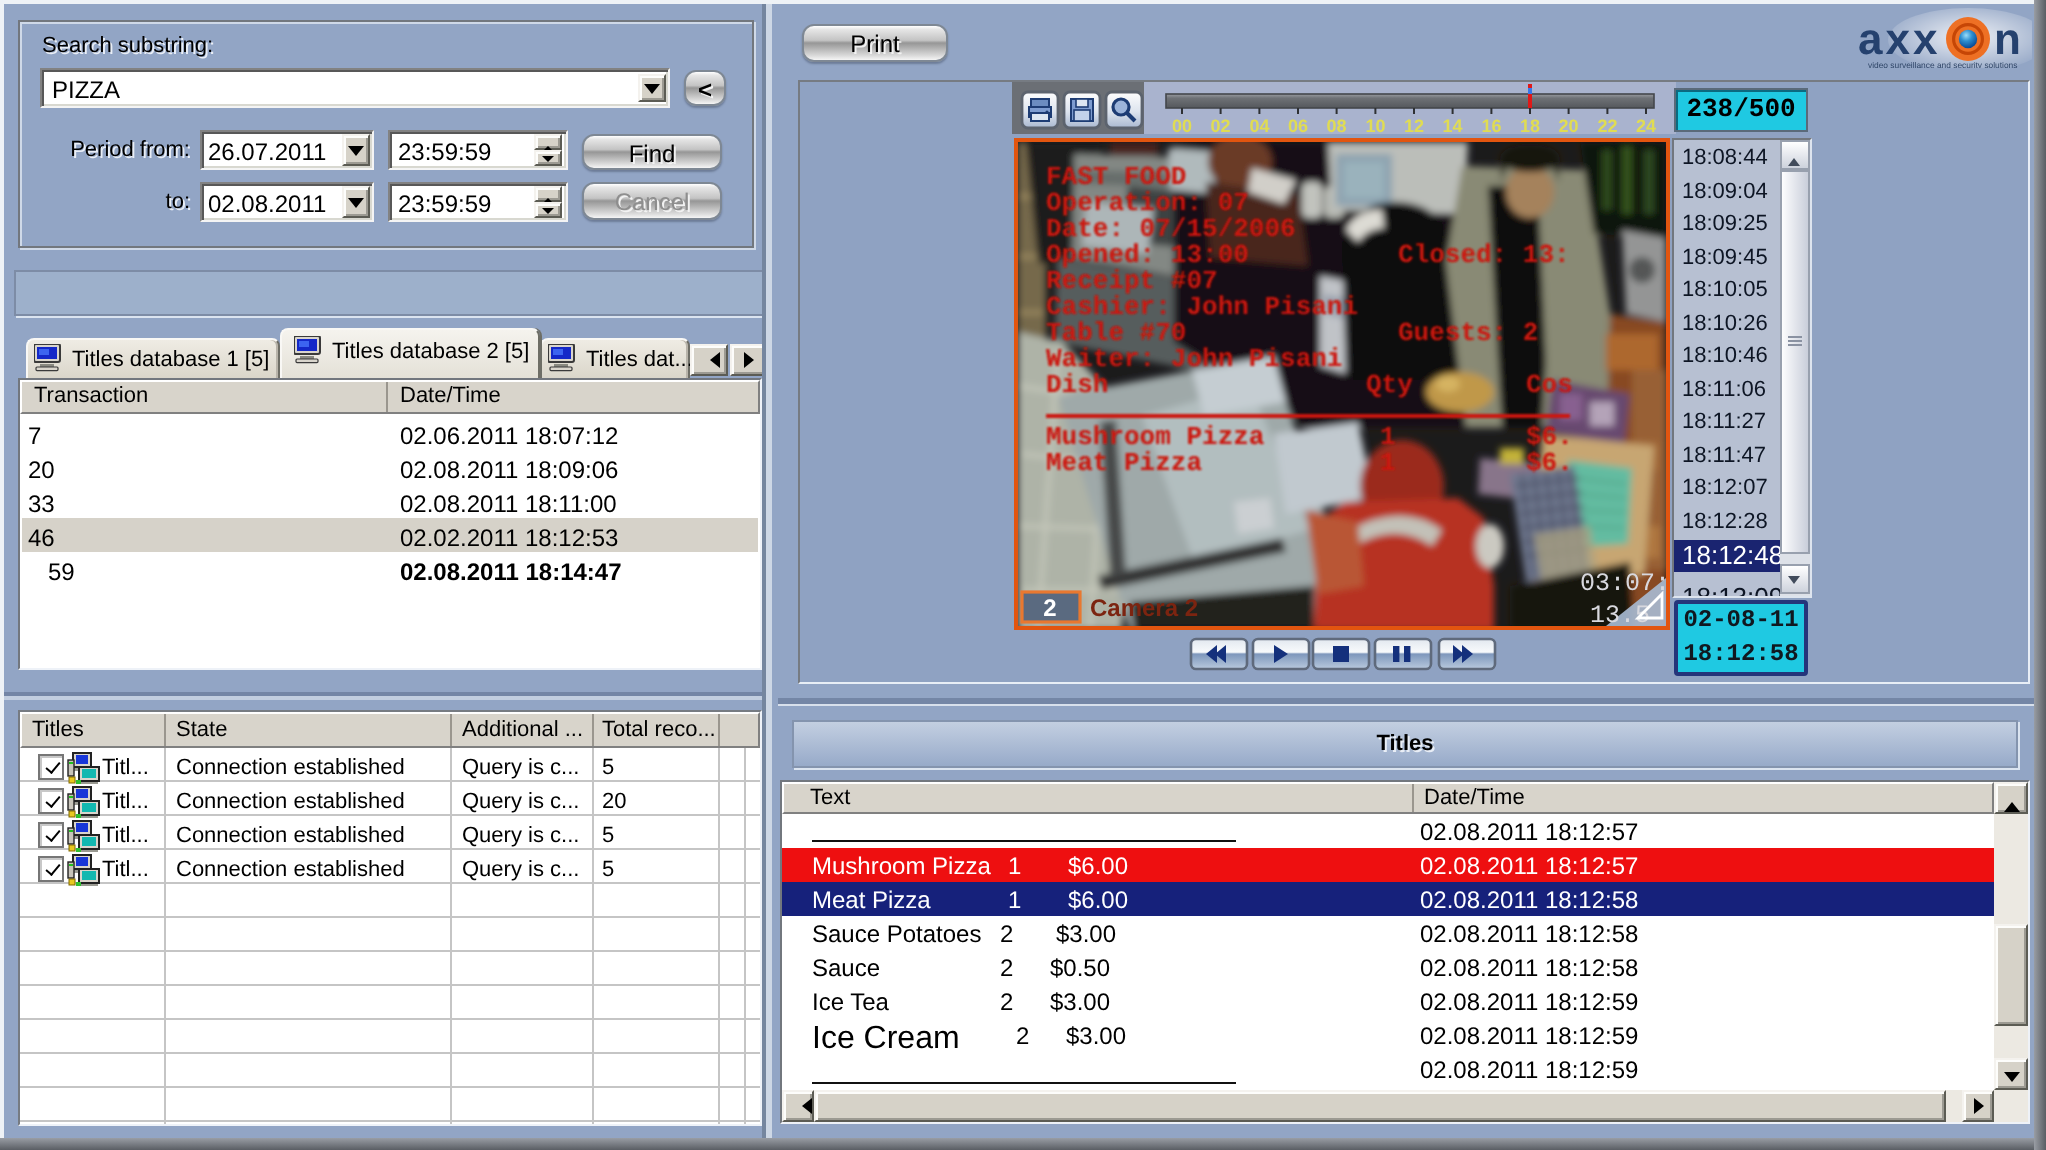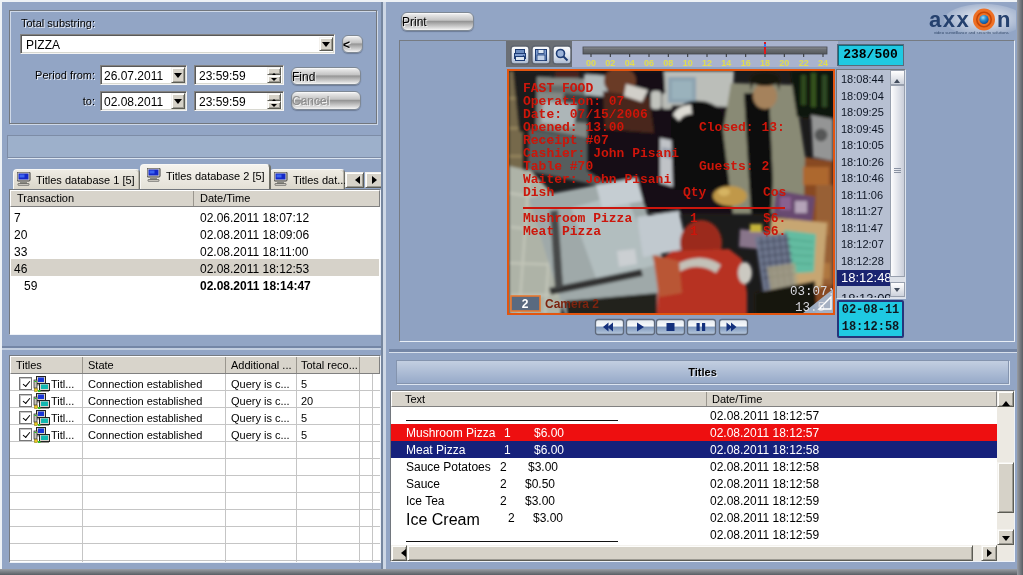--- a/index.html
+++ b/index.html
@@ -12,21 +12,21 @@
 .sunk { background:#fff;
   border:1px solid #828282; border-bottom-color:#f4f4f4; border-right-color:#f4f4f4;
   box-shadow:inset 1px 1px 0 #585858, inset -1px -1px 0 #d8d8d0; }
 
 .b3d { background:#d6d2c8;
   border:1px solid #f4f2ee; border-bottom-color:#5c5c54; border-right-color:#5c5c54;
   box-shadow:inset 1px 1px 0 #fdfdfb, inset -1px -1px 0 #9c9a92; }
 
 .gbtn { border:1px solid #7e8894; border-radius:6px;
   background:linear-gradient(180deg,#ffffff 0%,#e6e6e6 10%,#c4c4c4 42%,#969696 50%,#acacac 62%,#d8d8d8 86%,#f5f5f5 100%);
-  box-shadow:0 1px 1px rgba(40,50,70,.35); text-align:left; }
+  box-shadow:0 1px 1px rgba(40,50,70,.35); text-align:center; }
 .gbtn span { font-size:12px; text-shadow:1px 1px 0 #f2f2f2; }
 
 .tab { background:linear-gradient(180deg,#efece4,#dad6ca);
   border:1px solid #f9f8f5; border-right-color:#6e6e66; border-bottom:none;
   border-radius:4px 4px 0 0; box-shadow:inset -1px 0 0 #b8b4aa; }
 .tab.on { background:linear-gradient(180deg,#f5f3ee,#e4e1d7); box-shadow:1px 0 0 #6e6e66; }
 
 .cbx { width:13px; height:13px; background:#fff; border:1px solid #767676;
   box-shadow:inset 1px 1px 0 #c8c8c8; }
 .cbx:after { content:""; position:absolute; left:2.5px; top:3px; width:6px; height:3px;
@@ -56,21 +56,21 @@
   <rect x="7" y="15" width="9" height="1.2" fill="#9a9a92"></rect>
   <rect x="1.5" y="12.5" width="3" height="3" fill="#e8c820" stroke="#806800" stroke-width="0.5"></rect>
   <rect x="5" y="14" width="2.5" height="2" fill="#30c030"></rect>
 </g>
 </defs>
 </svg>
 
   <div class="abs" style="left:2px;top:2px;width:380px;height:344px;background:#92a5c5;"></div>
 
   <div class="abs" style="left:9px;top:10px;width:368px;height:114px;border:1px solid #72777e;box-shadow:1px 1px 0 #cfd9e8, inset 1px 1px 0 #cfd9e8;"></div>
-  <div class="abs etch" style="left:21px;top:17px;">Total substring:</div>
+  <div class="abs etch" style="left:21px;top:17px;">Search substring:</div>
 
   <div class="abs sunk" style="left:20px;top:34px;width:315px;height:20px;"></div>
   <div class="abs" style="left:26px;top:38px;font-size:12px;">PIZZA</div>
   <div class="abs b3d" style="left:319px;top:37px;width:14px;height:14px;"></div>
   <div class="abs" style="left:322px;top:42px;width:0;height:0;border:4px solid transparent;border-top:5px solid #000;"></div>
 
   <div class="abs gbtn" style="left:342px;top:35px;width:21px;height:18px;"><span style="position:relative;top:2px;font-weight:bold;">&lt;</span></div>
 
   <div class="abs etch" style="left:0;top:69px;width:95px;text-align:right;">Period from:</div>
   <div class="abs etch" style="left:0;top:95px;width:95px;text-align:right;">to:</div>
@@ -130,21 +130,21 @@
   <div class="abs" style="left:17px;top:192px;">Transaction</div>
   <div class="abs" style="left:200px;top:192px;">Date/Time</div>
   <div class="abs" style="left:14px;top:211px;font-size:12px;">7</div>
   <div class="abs" style="left:200px;top:211px;font-size:12px;">02.06.2011 18:07:12</div>
   <div class="abs" style="left:14px;top:228px;font-size:12px;">20</div>
   <div class="abs" style="left:200px;top:228px;font-size:12px;">02.08.2011 18:09:06</div>
   <div class="abs" style="left:14px;top:245px;font-size:12px;">33</div>
   <div class="abs" style="left:200px;top:245px;font-size:12px;">02.08.2011 18:11:00</div>
   <div class="abs" style="left:11px;top:259px;width:368px;height:17px;background:#d6d2c9;"></div>
   <div class="abs" style="left:14px;top:262px;font-size:12px;">46</div>
-  <div class="abs" style="left:200px;top:262px;font-size:12px;">02.08.2011 18:12:53</div>
+  <div class="abs" style="left:200px;top:262px;font-size:12px;">02.02.2011 18:12:53</div>
   <div class="abs" style="left:14px;top:279px;font-size:12px;margin-left:10px;">59</div>
   <div class="abs" style="left:200px;top:279px;font-size:12px;font-weight:bold;">02.08.2011 18:14:47</div>
 
   <div class="abs" style="left:2px;top:346px;width:380px;height:2px;background:#7486a6;"></div>
   <div class="abs" style="left:2px;top:348px;width:380px;height:2px;background:#c2cee0;"></div>
   <div class="abs" style="left:9px;top:355px;width:372px;height:208px;background:#fff;border:1px solid #767b82;border-bottom-color:#eef2f8;border-right-color:#eef2f8;"></div>
 
   <div class="abs" style="left:10px;top:356px;width:370px;height:18px;background:#d8d4cb;border:1px solid #fff;border-bottom-color:#808080;border-right-color:#808080;"></div>
   <div class="abs" style="left:82px;top:357px;width:1px;height:16px;background:#9a968e;"></div>
   <div class="abs" style="left:225px;top:357px;width:1px;height:16px;background:#9a968e;"></div>

